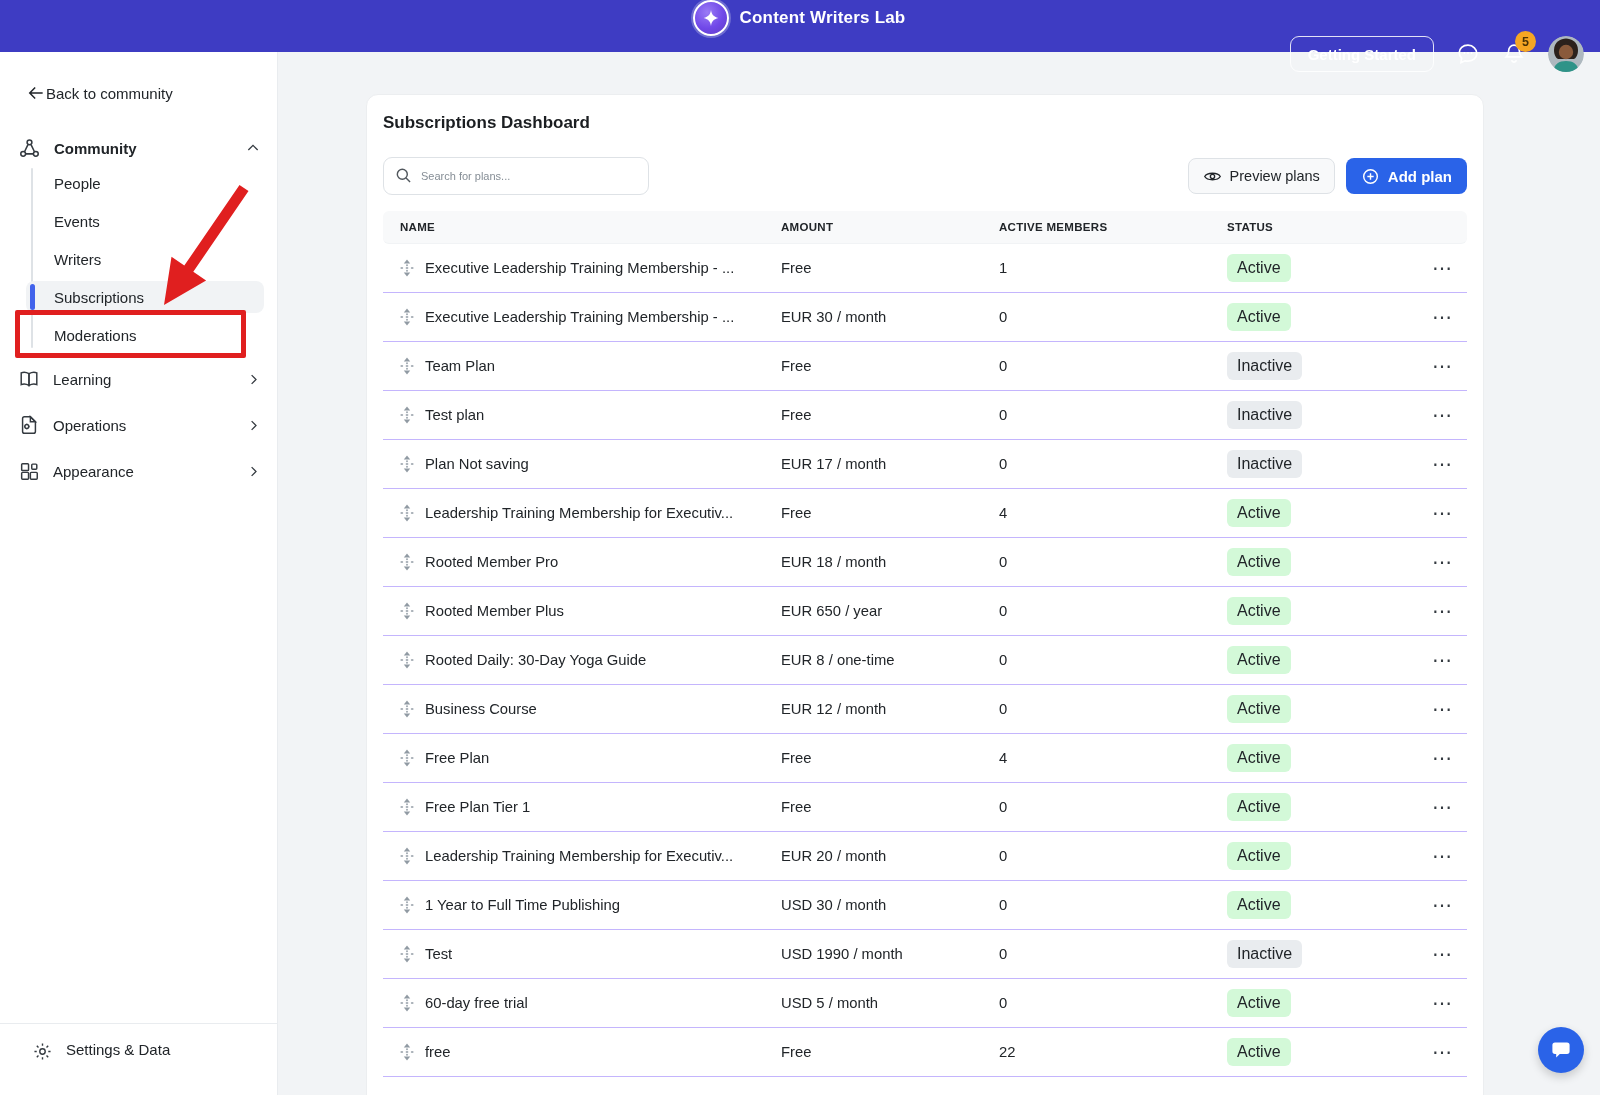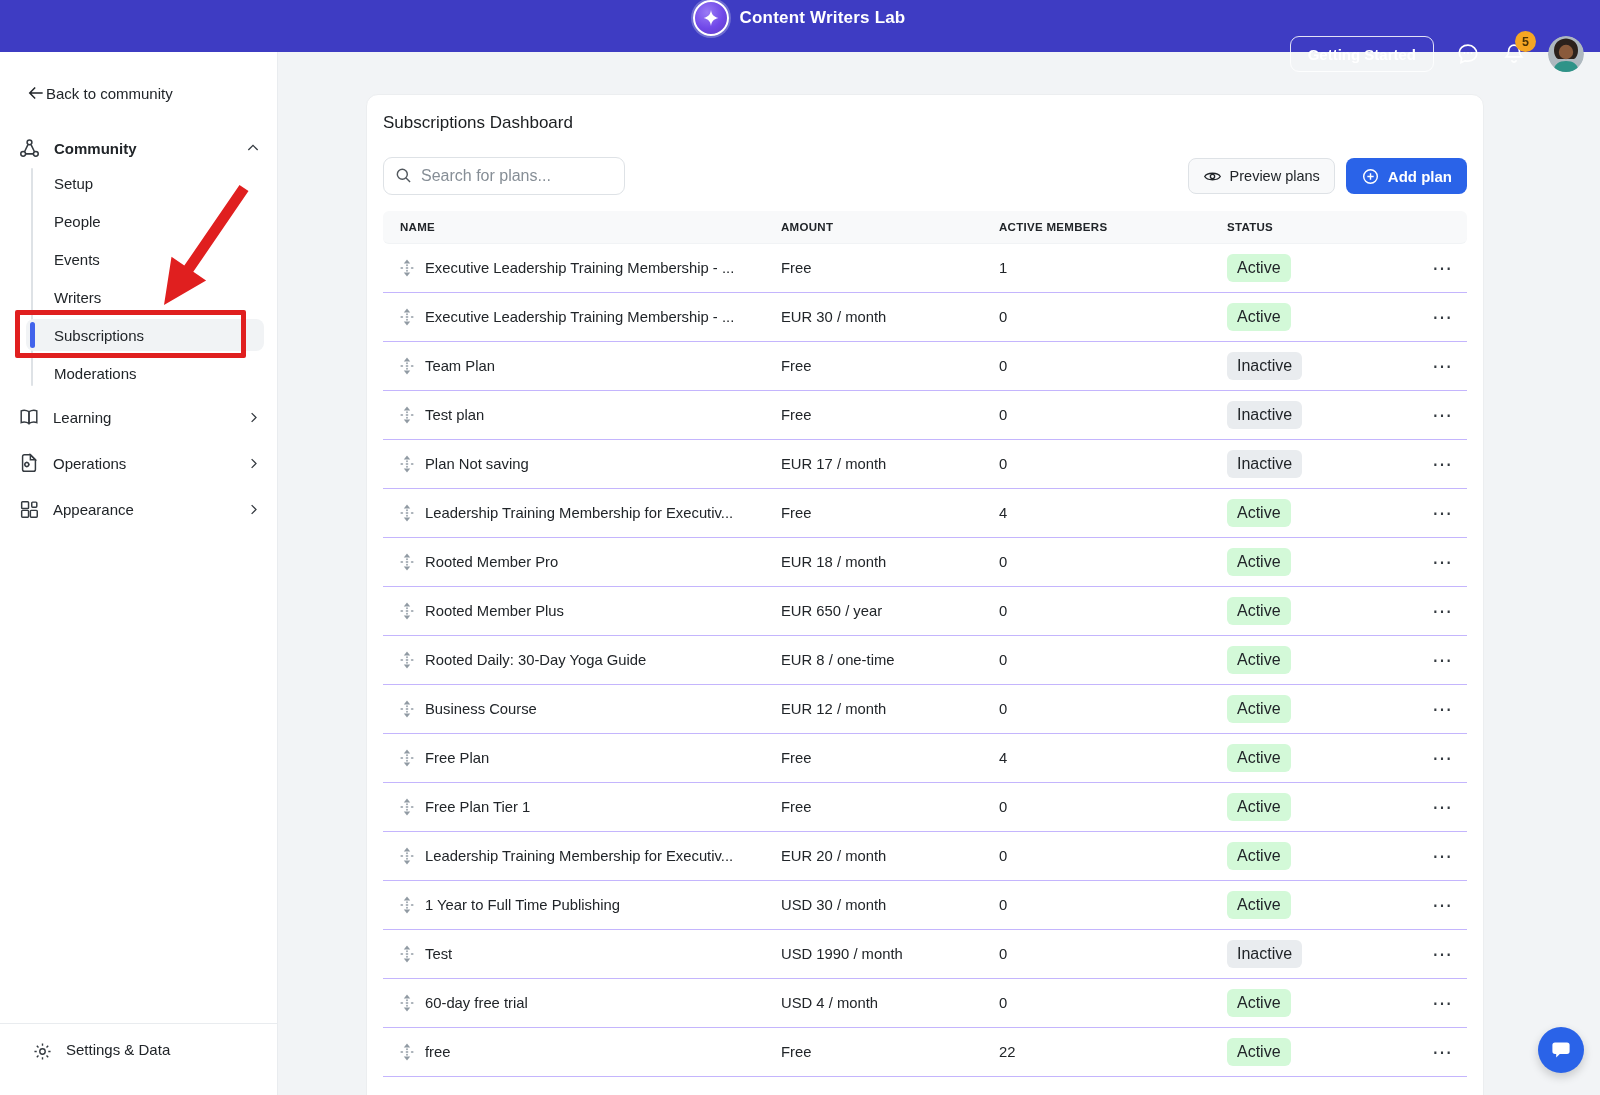--- a/index.html
+++ b/index.html
@@ -46,24 +46,24 @@
   .section-item{height:46px;display:flex;align-items:center;gap:13px;padding:0 16px 0 18px;font-size:15px;color:#212529;cursor:pointer;}
   .section-item .sec-label{flex:1;}
   .sidebar-footer{margin-top:auto;border-top:1px solid #e9ecef;padding:17px 0 33px 32px;display:flex;align-items:flex-start;gap:13px;font-size:15px;color:#212529;cursor:pointer;}
 
   
   .annotation-box{position:absolute;left:15px;top:258px;width:231px;height:48px;border:5px solid var(--annotation_red);border-radius:2px;z-index:6;pointer-events:none;}
   .annotation-arrow{position:absolute;left:0;top:0;width:278px;height:320px;z-index:6;pointer-events:none;}
 
   
   .card{width:1118px;margin:42px 116px 0 88px;background:#fff;border:1px solid #eceef0;border-radius:12px;padding:18px 16px;height:1160px;}
-  .page-title{font-size:17px;font-weight:400;color:#1b1e21;}
+  .page-title{font-size:17px;font-weight:700;color:#1b1e21;}
   .toolbar{margin-top:24px;display:flex;align-items:center;}
   .search-wrap{position:relative;width:238px;}
-  .search-input{width:242px;height:38px;border:1px solid #dee2e6;border-radius:9px;padding:0 10px 0 37px;font-family:inherit;font-size:16px;color:#212529;outline:none;background:#fff;}
+  .search-input{width:266px;height:38px;border:1px solid #dee2e6;border-radius:9px;padding:0 10px 0 37px;font-family:inherit;font-size:11px;color:#212529;outline:none;background:#fff;}
   .search-input::placeholder{color:#868e96;}
   .search-icon{position:absolute;left:11px;top:9px;width:19px;height:19px;}
   .toolbar-right{margin-left:auto;display:flex;align-items:center;gap:11px;}
   .btn-preview{height:36px;display:inline-flex;align-items:center;gap:8px;background:#f8f9fa;border:1px solid #dee2e6;border-radius:8px;padding:0 14px;font-family:inherit;font-size:14.5px;font-weight:500;color:#212529;cursor:pointer;}
   .btn-add{height:36px;display:inline-flex;align-items:center;gap:8px;background:var(--accent_blue);border:none;border-radius:8px;padding:0 15px;font-family:inherit;font-size:15px;font-weight:700;color:#fff;cursor:pointer;}
 
   
   .table{margin-top:16px;}
   .thead{display:grid;grid-template-columns:398px 218px 228px 184px auto;height:33px;align-items:center;background:#f8f9fa;border-radius:6px;border-bottom:1px solid #f1f3f5;}
   .th{font-size:11.5px;font-weight:700;color:#212529;letter-spacing:.3px;}
@@ -141,23 +141,20 @@
           <path d="M6.8 15.4 L10.4 8 M13.6 8 L17.2 15.4 M8 17.6 L16 17.6"></path>
         </svg>
       <span class="grp-label">Community</span>
       <svg width="16" height="16" viewBox="0 0 24 24" fill="none" stroke="#343a40" stroke-width="2">
           <path d="M5 15 L12 8 L19 15"></path>
         </svg>
     </div>
 
     <ul class="sub-list" id="communitySubList">
         <li class="sub-item">
-          <span class="sub-label">Setup</span>
-        </li>
-        <li class="sub-item">
           <span class="sub-label">People</span>
         </li>
         <li class="sub-item">
           <span class="sub-label">Events</span>
         </li>
         <li class="sub-item">
           <span class="sub-label">Writers</span>
         </li>
         <li class="sub-item active">
           <span class="active-bar"></span>
@@ -566,21 +563,21 @@
                     <path d="M7 17.5 L3.8 13.6 H10.2 Z"></path>
                     <rect x="0.4" y="8.2" width="2.8" height="1.6" rx="0.8"></rect>
                     <rect x="5.6" y="8.2" width="2.8" height="1.6" rx="0.8"></rect>
                     <rect x="10.8" y="8.2" width="2.8" height="1.6" rx="0.8"></rect>
                     <rect x="6.2" y="5.2" width="1.6" height="2" rx="0.8"></rect>
                     <rect x="6.2" y="10.8" width="1.6" height="2" rx="0.8"></rect>
                   </svg>
                 </span>
                 <span>60-day free trial</span>
               </div>
-              <div class="cell">USD 4 / month</div>
+              <div class="cell">USD 5 / month</div>
               <div class="cell">0</div>
               <div class="cell"><span class="badge active">Active</span></div>
               <div class="cell actions-cell"><button class="dots">⋯</button></div>
             </div>
             <div class="trow">
               <div class="cell name-cell">
                 <span class="drag">
                   <svg width="14" height="18" viewBox="0 0 14 18" fill="#909aa3">
                     <path d="M7 0.5 L10.2 4.4 H3.8 Z"></path>
                     <path d="M7 17.5 L3.8 13.6 H10.2 Z"></path>

